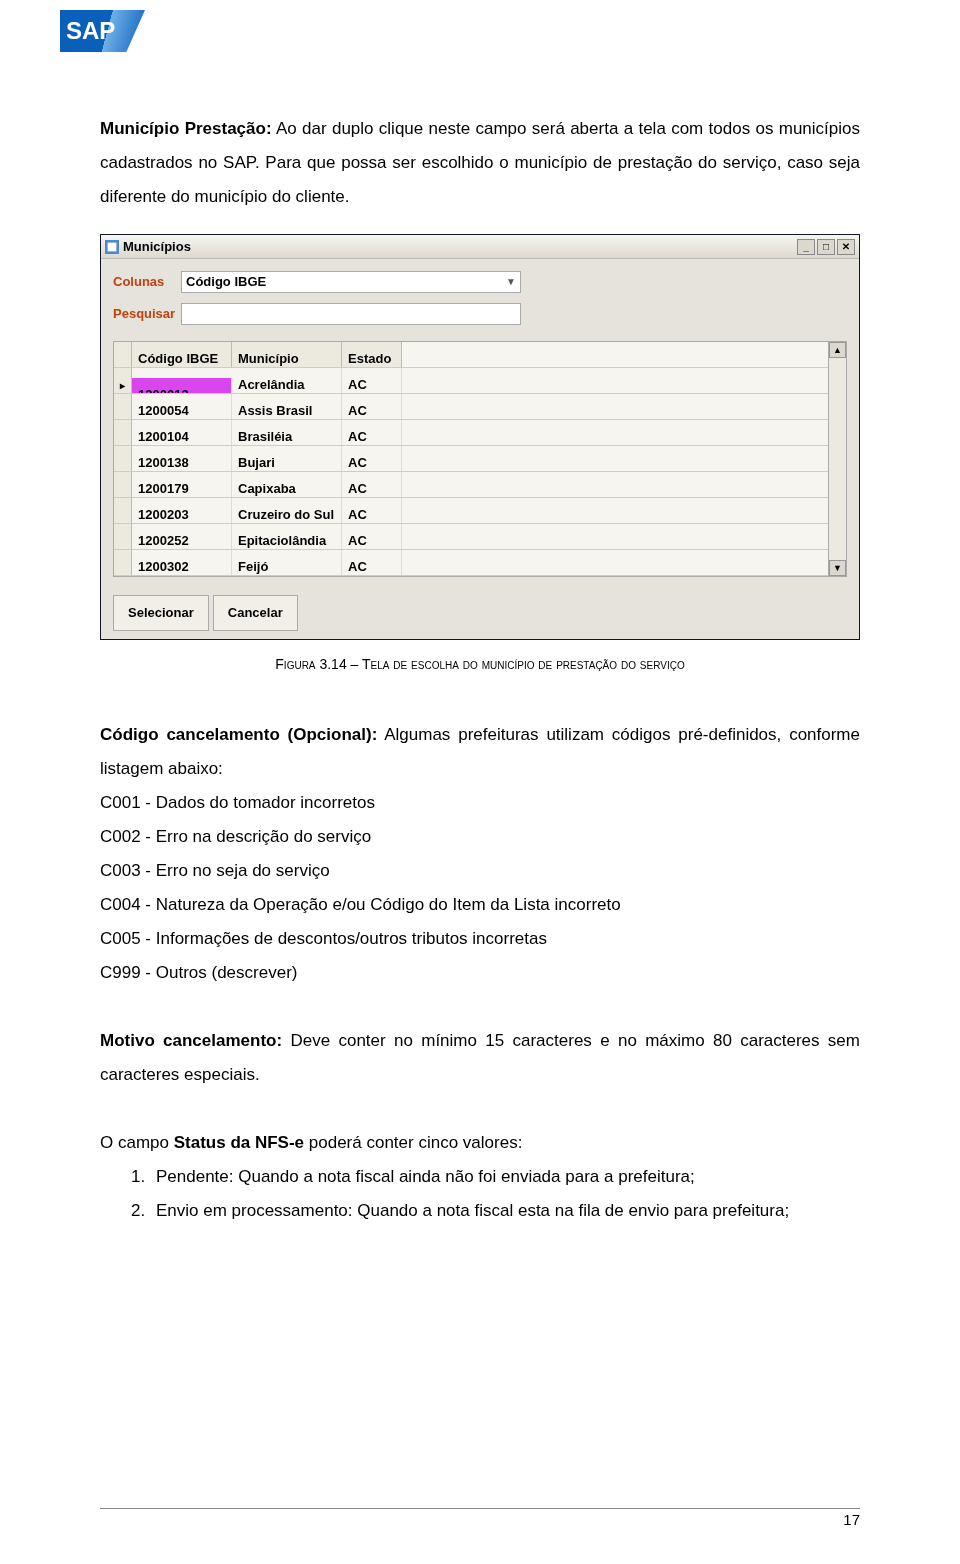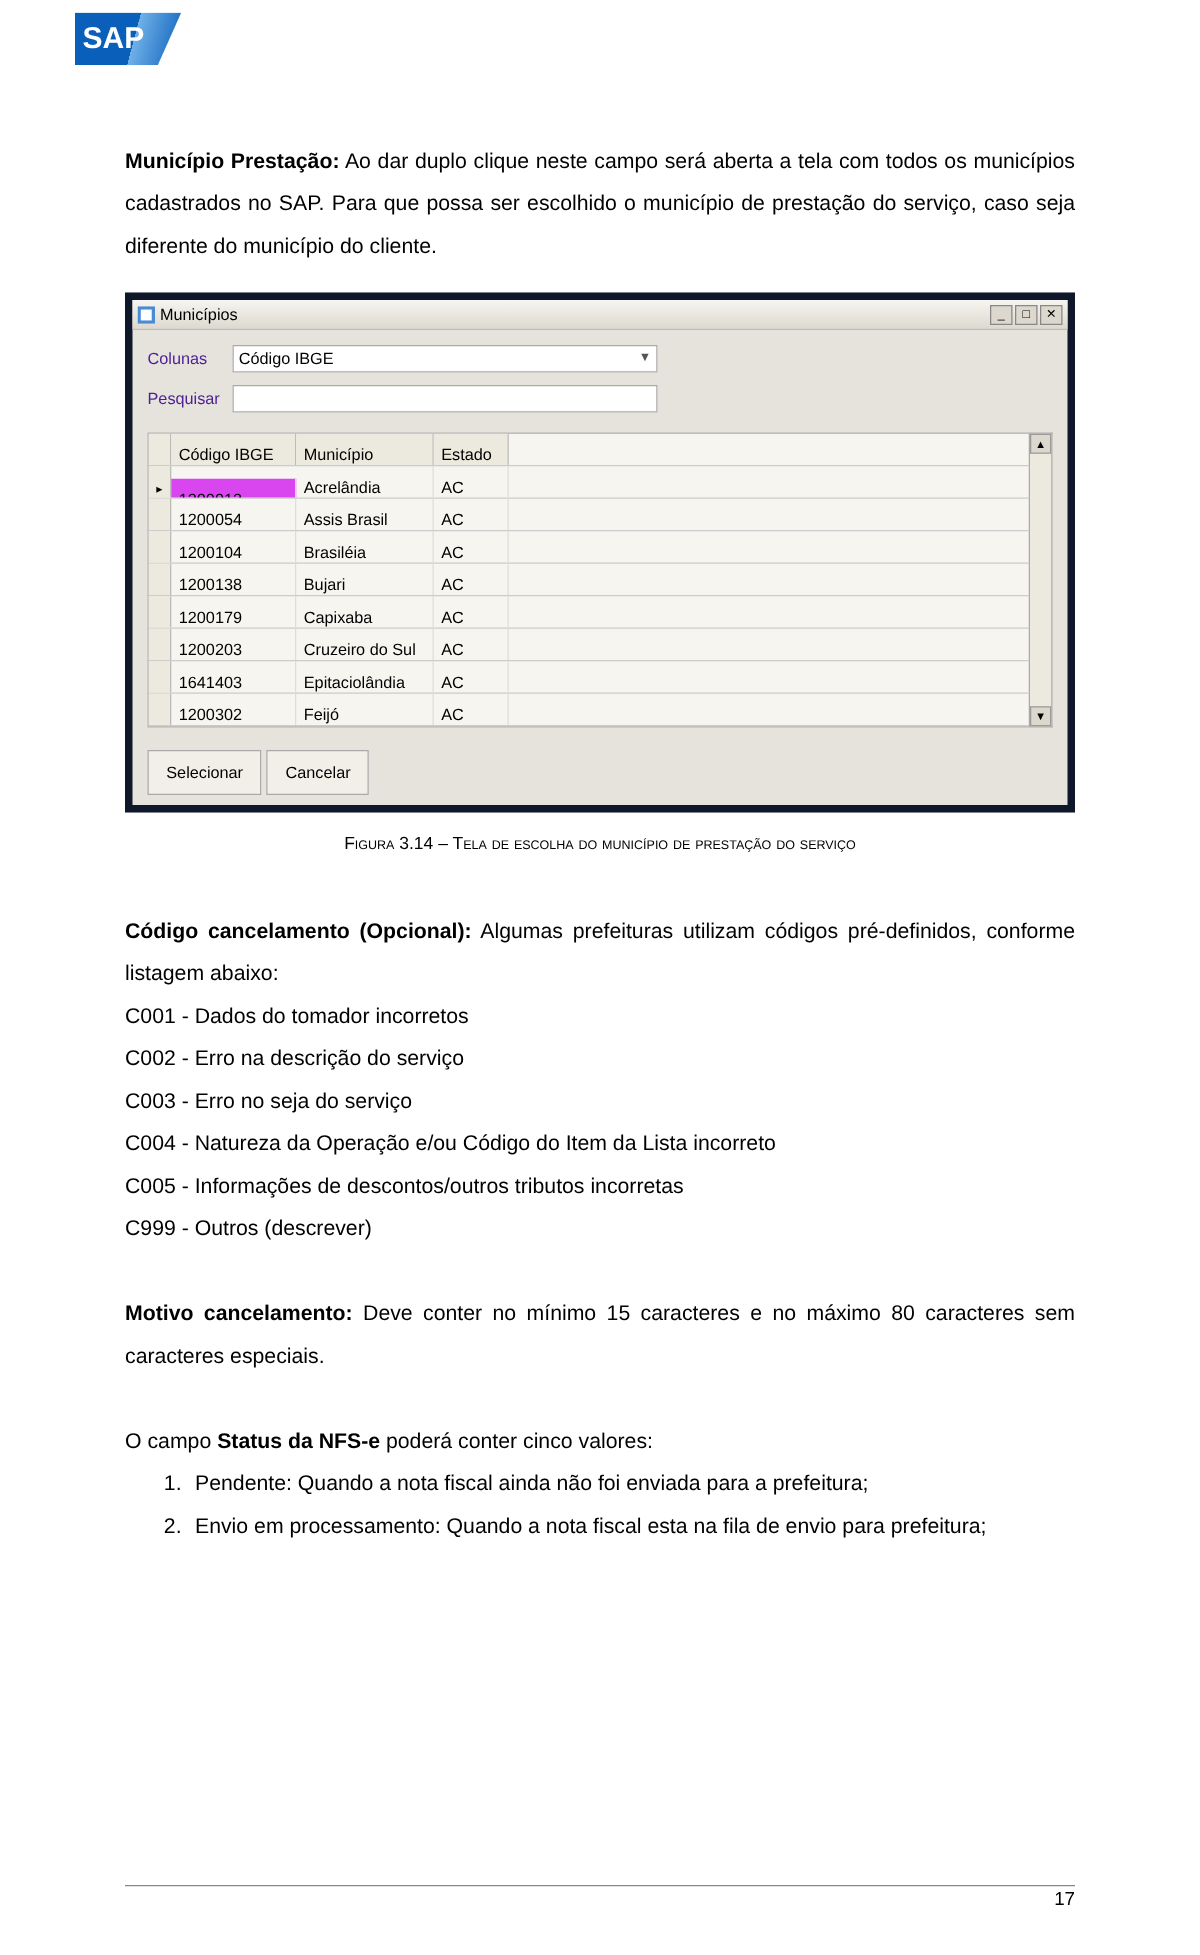--- a/index.html
+++ b/index.html
@@ -50,24 +50,25 @@
   .content {
     padding: 60px 100px 0 100px;
     font-size: 17px;
     line-height: 2.0;
     text-align: justify;
   }
   .bold { font-weight: bold; }
   .app-window {
     margin: 20px 0 10px 0;
     background: #e5e3dc;
-    border: 6px solid #0f172a;
+    border: 1px solid #0f172a;
     width: 100%;
     font-family: Tahoma, Arial, sans-serif;
     font-size: 13px;
+    font-weight: bold;
   }
   .titlebar {
     background: linear-gradient(#f6f5f1, #ddd9cf);
     border-bottom: 1px solid #bbb;
     display: flex;
     align-items: center;
     padding: 2px 4px;
     height: 24px;
   }
   .titlebar-icon {
@@ -91,21 +92,21 @@
   .filter-area {
     padding: 10px 12px 8px 12px;
   }
   .filter-row {
     display: flex;
     align-items: center;
     margin-bottom: 6px;
   }
   .filter-label {
     width: 68px;
-    color: #4c1d95;
+    color: #c2410c;
   }
   .filter-select {
     flex: 0 0 340px;
     background: #fff;
     border: 1px solid #aaa;
     height: 22px;
     display: flex;
     align-items: center;
     justify-content: space-between;
     padding: 0 4px;
@@ -299,21 +300,21 @@
               <div class="tcell c3">AC</div>
             </div>
             <div class="trow">
               <div class="tcell marker"></div>
               <div class="tcell c1">1200203</div>
               <div class="tcell c2">Cruzeiro do Sul</div>
               <div class="tcell c3">AC</div>
             </div>
             <div class="trow">
               <div class="tcell marker"></div>
-              <div class="tcell c1">1641403</div>
+              <div class="tcell c1">1200252</div>
               <div class="tcell c2">Epitaciolândia</div>
               <div class="tcell c3">AC</div>
             </div>
             <div class="trow">
               <div class="tcell marker"></div>
               <div class="tcell c1">1200302</div>
               <div class="tcell c2">Feijó</div>
               <div class="tcell c3">AC</div>
             </div>
           </div>

